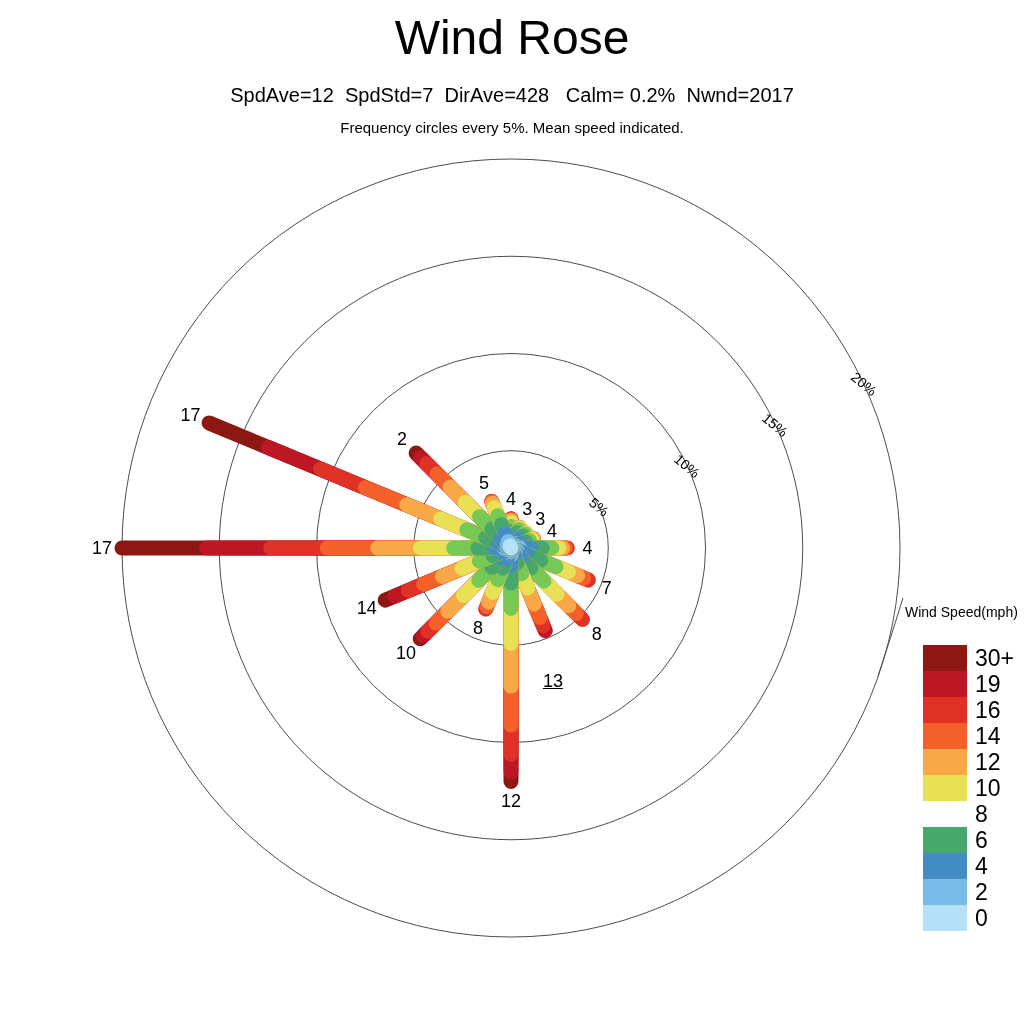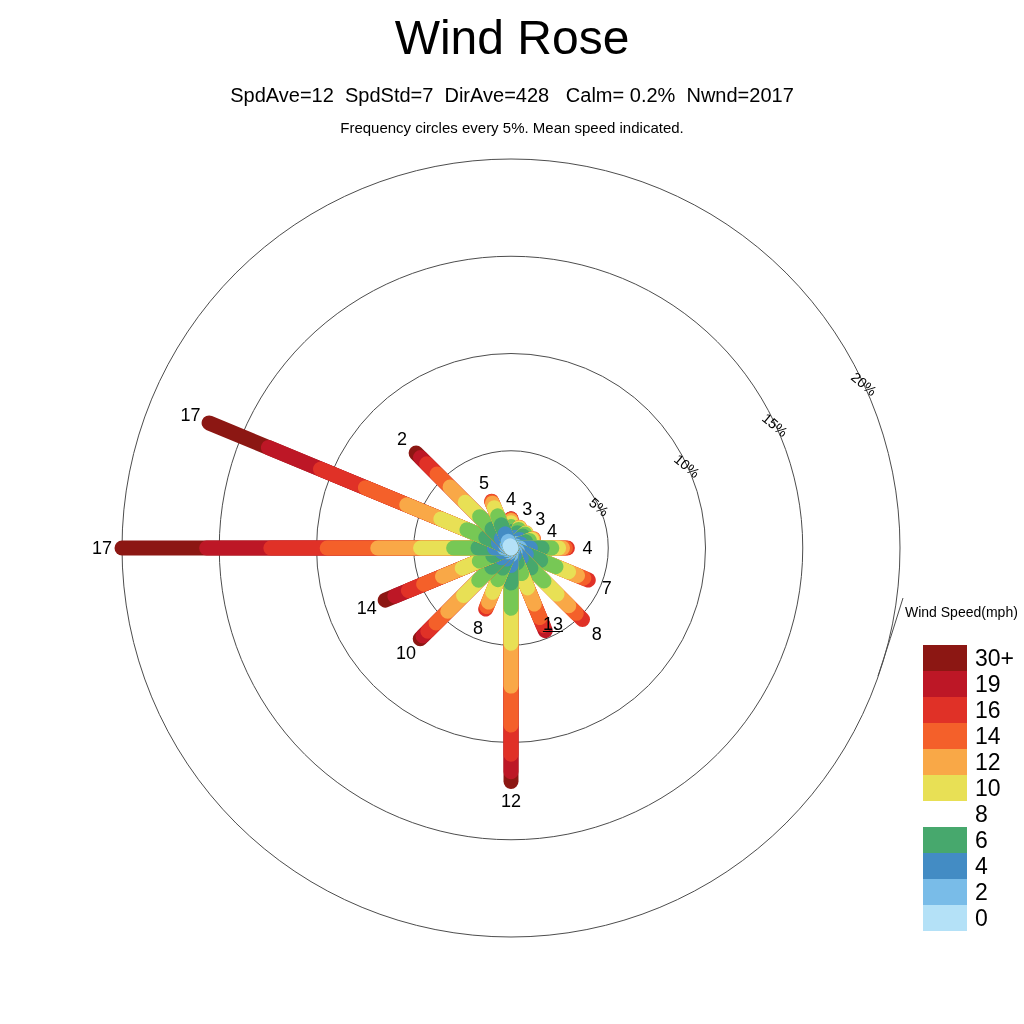--- a/index.html
+++ b/index.html
@@ -222,21 +222,21 @@
   </svg>
 
   <div id="tiplabels">
       <div class="tiplabel" style="left: 511px; top: 498.825px;">4</div>
       <div class="tiplabel" style="left: 527.213px; top: 508.858px;">3</div>
       <div class="tiplabel" style="left: 540.271px; top: 518.729px;">3</div>
       <div class="tiplabel" style="left: 551.939px; top: 531.042px;">4</div>
       <div class="tiplabel" style="left: 587.405px; top: 548px;">4</div>
       <div class="tiplabel" style="left: 606.746px; top: 587.659px;">7</div>
       <div class="tiplabel" style="left: 596.659px; top: 633.659px;">8</div>
-      <div class="tiplabel" style="left: 552.892px; top: 624px; text-decoration: underline;">13</div>
+      <div class="tiplabel" style="left: 552.892px; top: 681px; text-decoration: underline;">13</div>
       <div class="tiplabel" style="left: 511px; top: 801.4px;">12</div>
       <div class="tiplabel" style="left: 478.039px; top: 627.574px;">8</div>
       <div class="tiplabel" style="left: 406.087px; top: 652.913px;">10</div>
       <div class="tiplabel" style="left: 366.736px; top: 607.756px;">14</div>
       <div class="tiplabel" style="left: 102px; top: 548px;">17</div>
       <div class="tiplabel" style="left: 190.636px; top: 415.301px;">17</div>
       <div class="tiplabel" style="left: 401.961px; top: 438.961px;">2</div>
       <div class="tiplabel" style="left: 483.994px; top: 482.802px;">5</div>
     </div>
   <div id="ringlabels">

